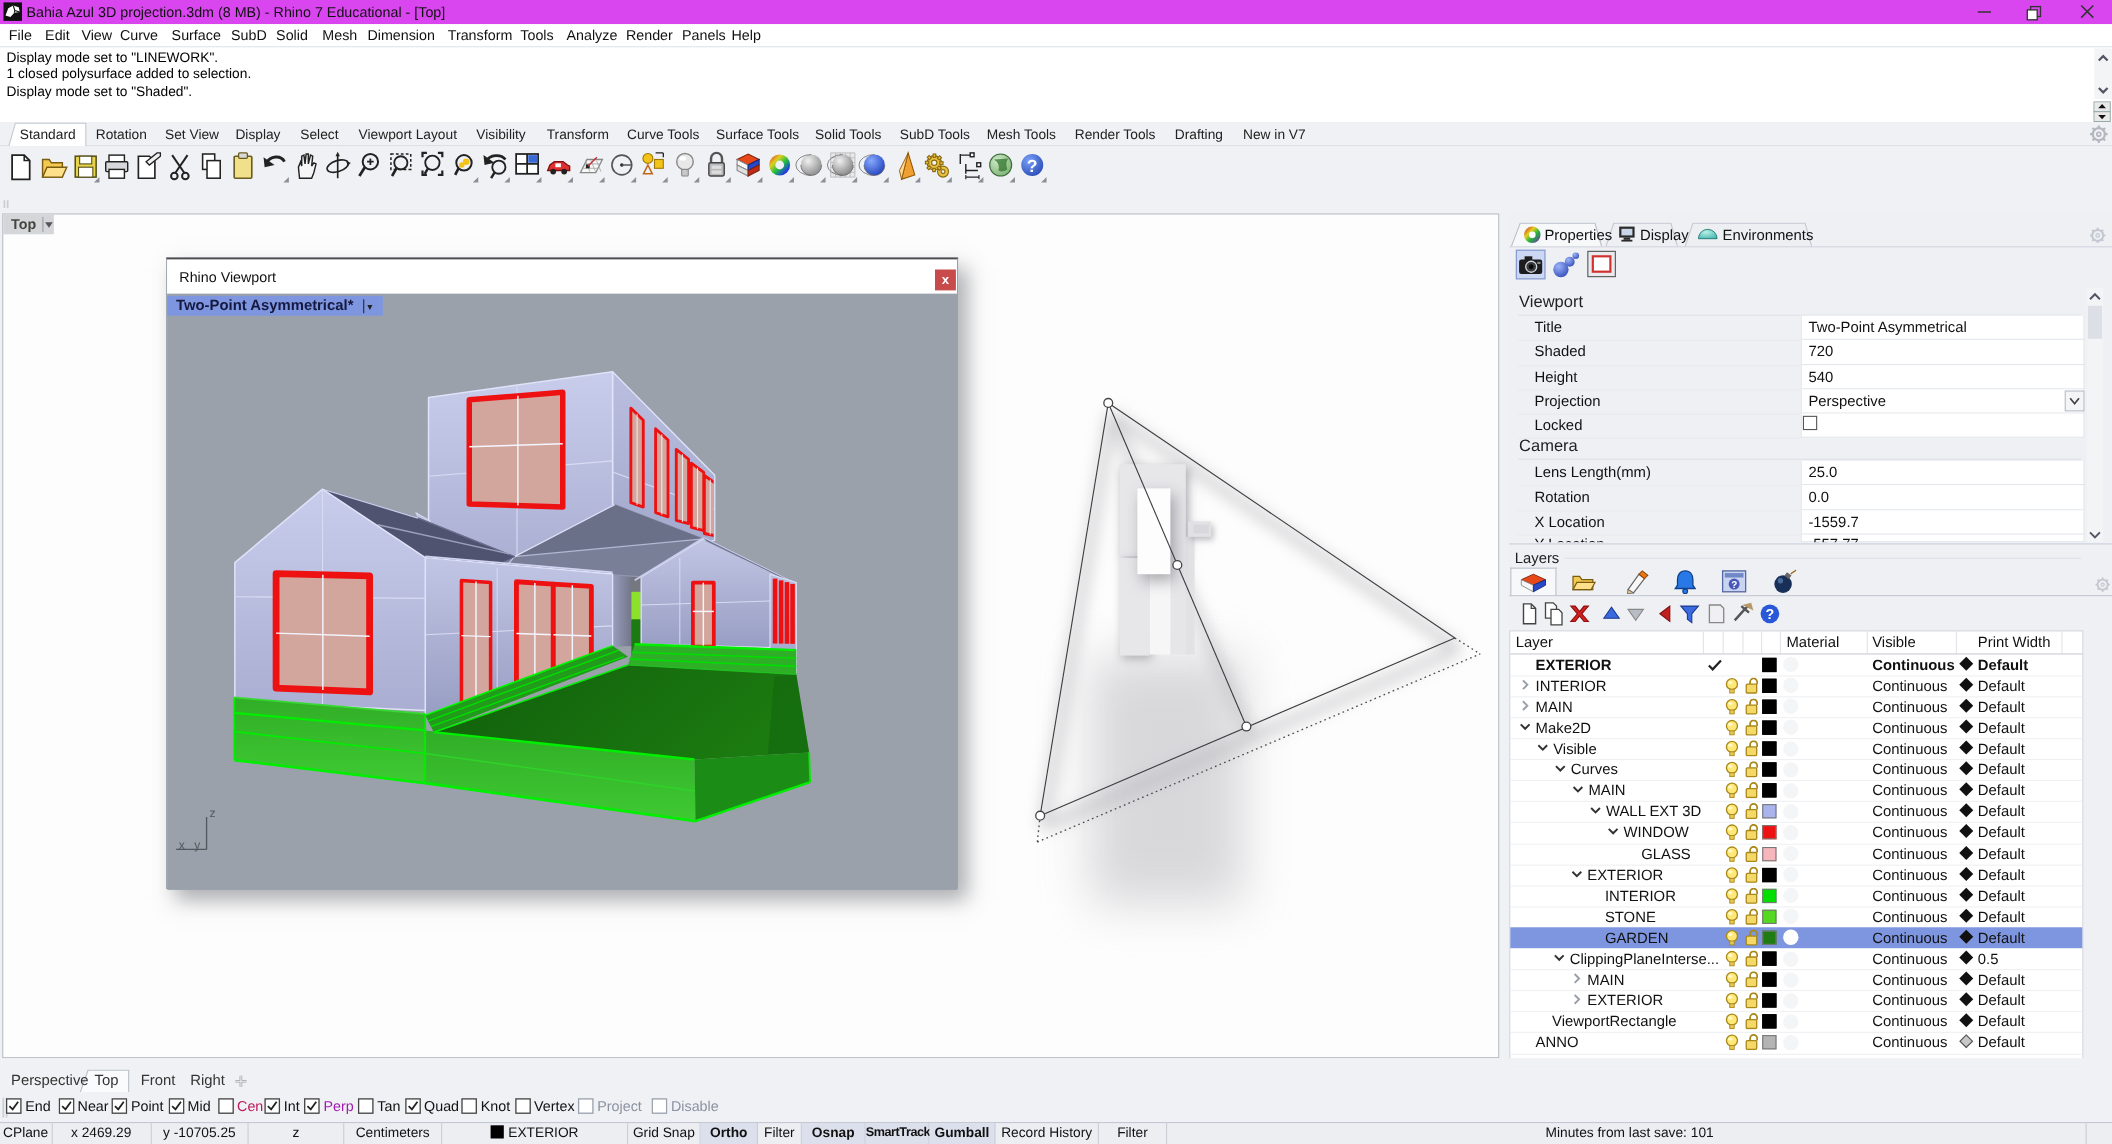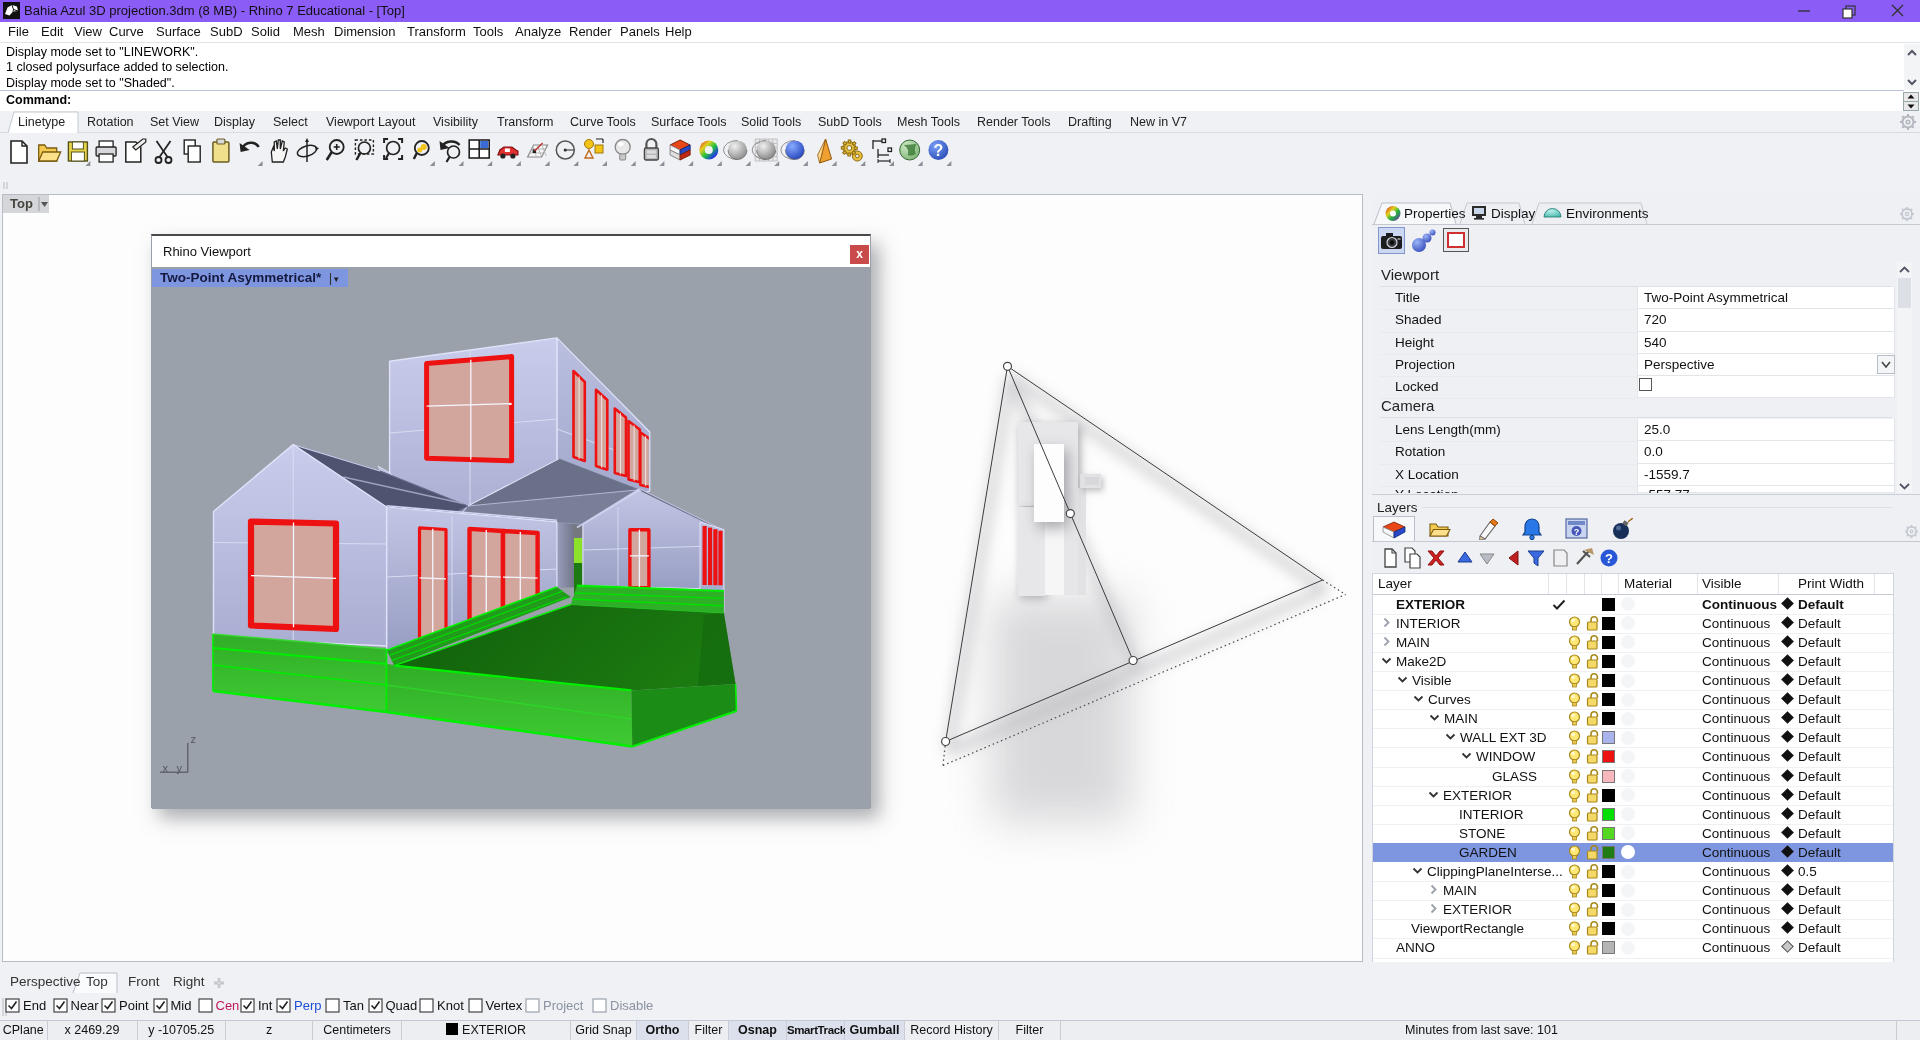--- a/index.html
+++ b/index.html
@@ -1,19 +1,19 @@
 <!DOCTYPE html>
 <html><head>
 <meta charset="utf-8">
 <style>
 * { margin:0; padding:0; box-sizing:border-box; }
 html,body { width:1920px; height:1040px; overflow:hidden; background:#f0f1f4;
   font-family:"Liberation Sans", sans-serif; }
 .abs { position:absolute; }
-#titlebar { left:0; top:0; width:1920px; height:22px; background:#8b5cf6; }
+#titlebar { left:0; top:0; width:1920px; height:22px; background:#d946ef; }
 #titlebar .ttext { position:absolute; left:24px; top:3px; font-size:13px; color:#111; }
 #menubar { left:0; top:22px; width:1920px; height:20px; background:#fff; font-size:13px; color:#111; }
 #menubar span { position:absolute; top:2px; }
 #cmdarea { left:0; top:42px; width:1920px; height:69px; background:#fff; border-top:1px solid #dfe3ea; }
 #cmdhist { position:absolute; left:6px; top:2px; font-size:12.5px; color:#000; line-height:15.4px; }
 #cmdline { position:absolute; left:0; top:47px; width:1904px; height:21px; border-top:1px solid #b9c4d8; background:#fff; }
 #cmdline b { position:absolute; left:6px; top:2px; font-size:12.5px; }
 #cmdscroll { position:absolute; right:0; top:1px; width:16px; height:46px; background:#f3f4f6; }
 #tabrow { left:0; top:111px; width:1920px; height:22px; background:#f0f1f4; border-bottom:1px solid #d8dce2; font-size:12.5px; color:#222; }
 #tabrow .tab { position:absolute; top:4px; }
@@ -62,41 +62,38 @@
     <span style="left:334px">Dimension</span>
     <span style="left:407px">Transform</span>
     <span style="left:473px">Tools</span>
     <span style="left:515px">Analyze</span>
     <span style="left:569px">Render</span>
     <span style="left:620px">Panels</span>
     <span style="left:665px">Help</span>
   </div>
 <div class="abs" id="cmdarea">
   <div id="cmdhist">Display mode set to "LINEWORK".<br>1 closed polysurface added to selection.<br>Display mode set to "Shaded".</div>
-  <div id="cmdline">
-      <b>Command:</b>
-    </div>
   <svg class="abs" style="right:1px;top:49px" width="16" height="19">
       <rect x="0.5" y="0.5" width="15" height="9" fill="#e9e9e9" stroke="#9aa" stroke-width="1"></rect>
       <rect x="0.5" y="9.5" width="15" height="9" fill="#e9e9e9" stroke="#9aa" stroke-width="1"></rect>
       <path d="M4.5 6.5 L8 2.5 L11.5 6.5 Z" fill="#111"></path>
       <path d="M4.5 12.5 L11.5 12.5 L8 16.5 Z" fill="#111"></path>
     </svg>
   <div id="cmdscroll">
     <svg width="16" height="46">
         <path d="M4 11 L8 7 L12 11" fill="none" stroke="#556" stroke-width="2"></path>
         <path d="M4 36 L8 40 L12 36" fill="none" stroke="#556" stroke-width="2"></path>
       </svg>
   </div>
 </div>
 <div class="abs" id="tabrow">
     <svg class="abs" style="left:0;top:0" width="90" height="22">
       <path d="M8 22 L14 1 L78 1 L78 22" fill="#fff" stroke="#c2c8d0" stroke-width="1"></path>
     </svg>
-    <span class="tab" style="left:18px">Linetype</span>
+    <span class="tab" style="left:18px">Standard</span>
     <span class="tab" style="left:87px">Rotation</span>
     <span class="tab" style="left:150px">Set View</span>
     <span class="tab" style="left:214px">Display</span>
     <span class="tab" style="left:273px">Select</span>
     <span class="tab" style="left:326px">Viewport Layout</span>
     <span class="tab" style="left:433px">Visibility</span>
     <span class="tab" style="left:497px">Transform</span>
     <span class="tab" style="left:570px">Curve Tools</span>
     <span class="tab" style="left:651px">Surface Tools</span>
     <span class="tab" style="left:741px">Solid Tools</span>
@@ -1156,21 +1153,21 @@
     <span class="abs" style="left:215.5px;top:5px;color:#be185d">Cen</span>
     <svg class="abs" style="left:240px;top:5px" width="15" height="15">
       <rect x="1" y="1" width="13" height="13" fill="#fff" stroke="#444" stroke-width="1.2"></rect>
       <path d="M3.5 7.5 L6.5 10.5 L11.5 3.5" fill="none" stroke="#222" stroke-width="1.6"></path>
     </svg>
     <span class="abs" style="left:258px;top:5px;color:#111">Int</span>
     <svg class="abs" style="left:276px;top:5px" width="15" height="15">
       <rect x="1" y="1" width="13" height="13" fill="#fff" stroke="#444" stroke-width="1.2"></rect>
       <path d="M3.5 7.5 L6.5 10.5 L11.5 3.5" fill="none" stroke="#222" stroke-width="1.6"></path>
     </svg>
-    <span class="abs" style="left:294px;top:5px;color:#1d4ed8">Perp</span>
+    <span class="abs" style="left:294px;top:5px;color:#a21caf">Perp</span>
     <svg class="abs" style="left:325px;top:5px" width="15" height="15">
       <rect x="1" y="1" width="13" height="13" fill="#fff" stroke="#444" stroke-width="1.2"></rect>
     </svg>
     <span class="abs" style="left:343px;top:5px;color:#111">Tan</span>
     <svg class="abs" style="left:367.5px;top:5px" width="15" height="15">
       <rect x="1" y="1" width="13" height="13" fill="#fff" stroke="#444" stroke-width="1.2"></rect>
       <path d="M3.5 7.5 L6.5 10.5 L11.5 3.5" fill="none" stroke="#222" stroke-width="1.6"></path>
     </svg>
     <span class="abs" style="left:385.5px;top:5px;color:#111">Quad</span>
     <svg class="abs" style="left:419px;top:5px" width="15" height="15">

